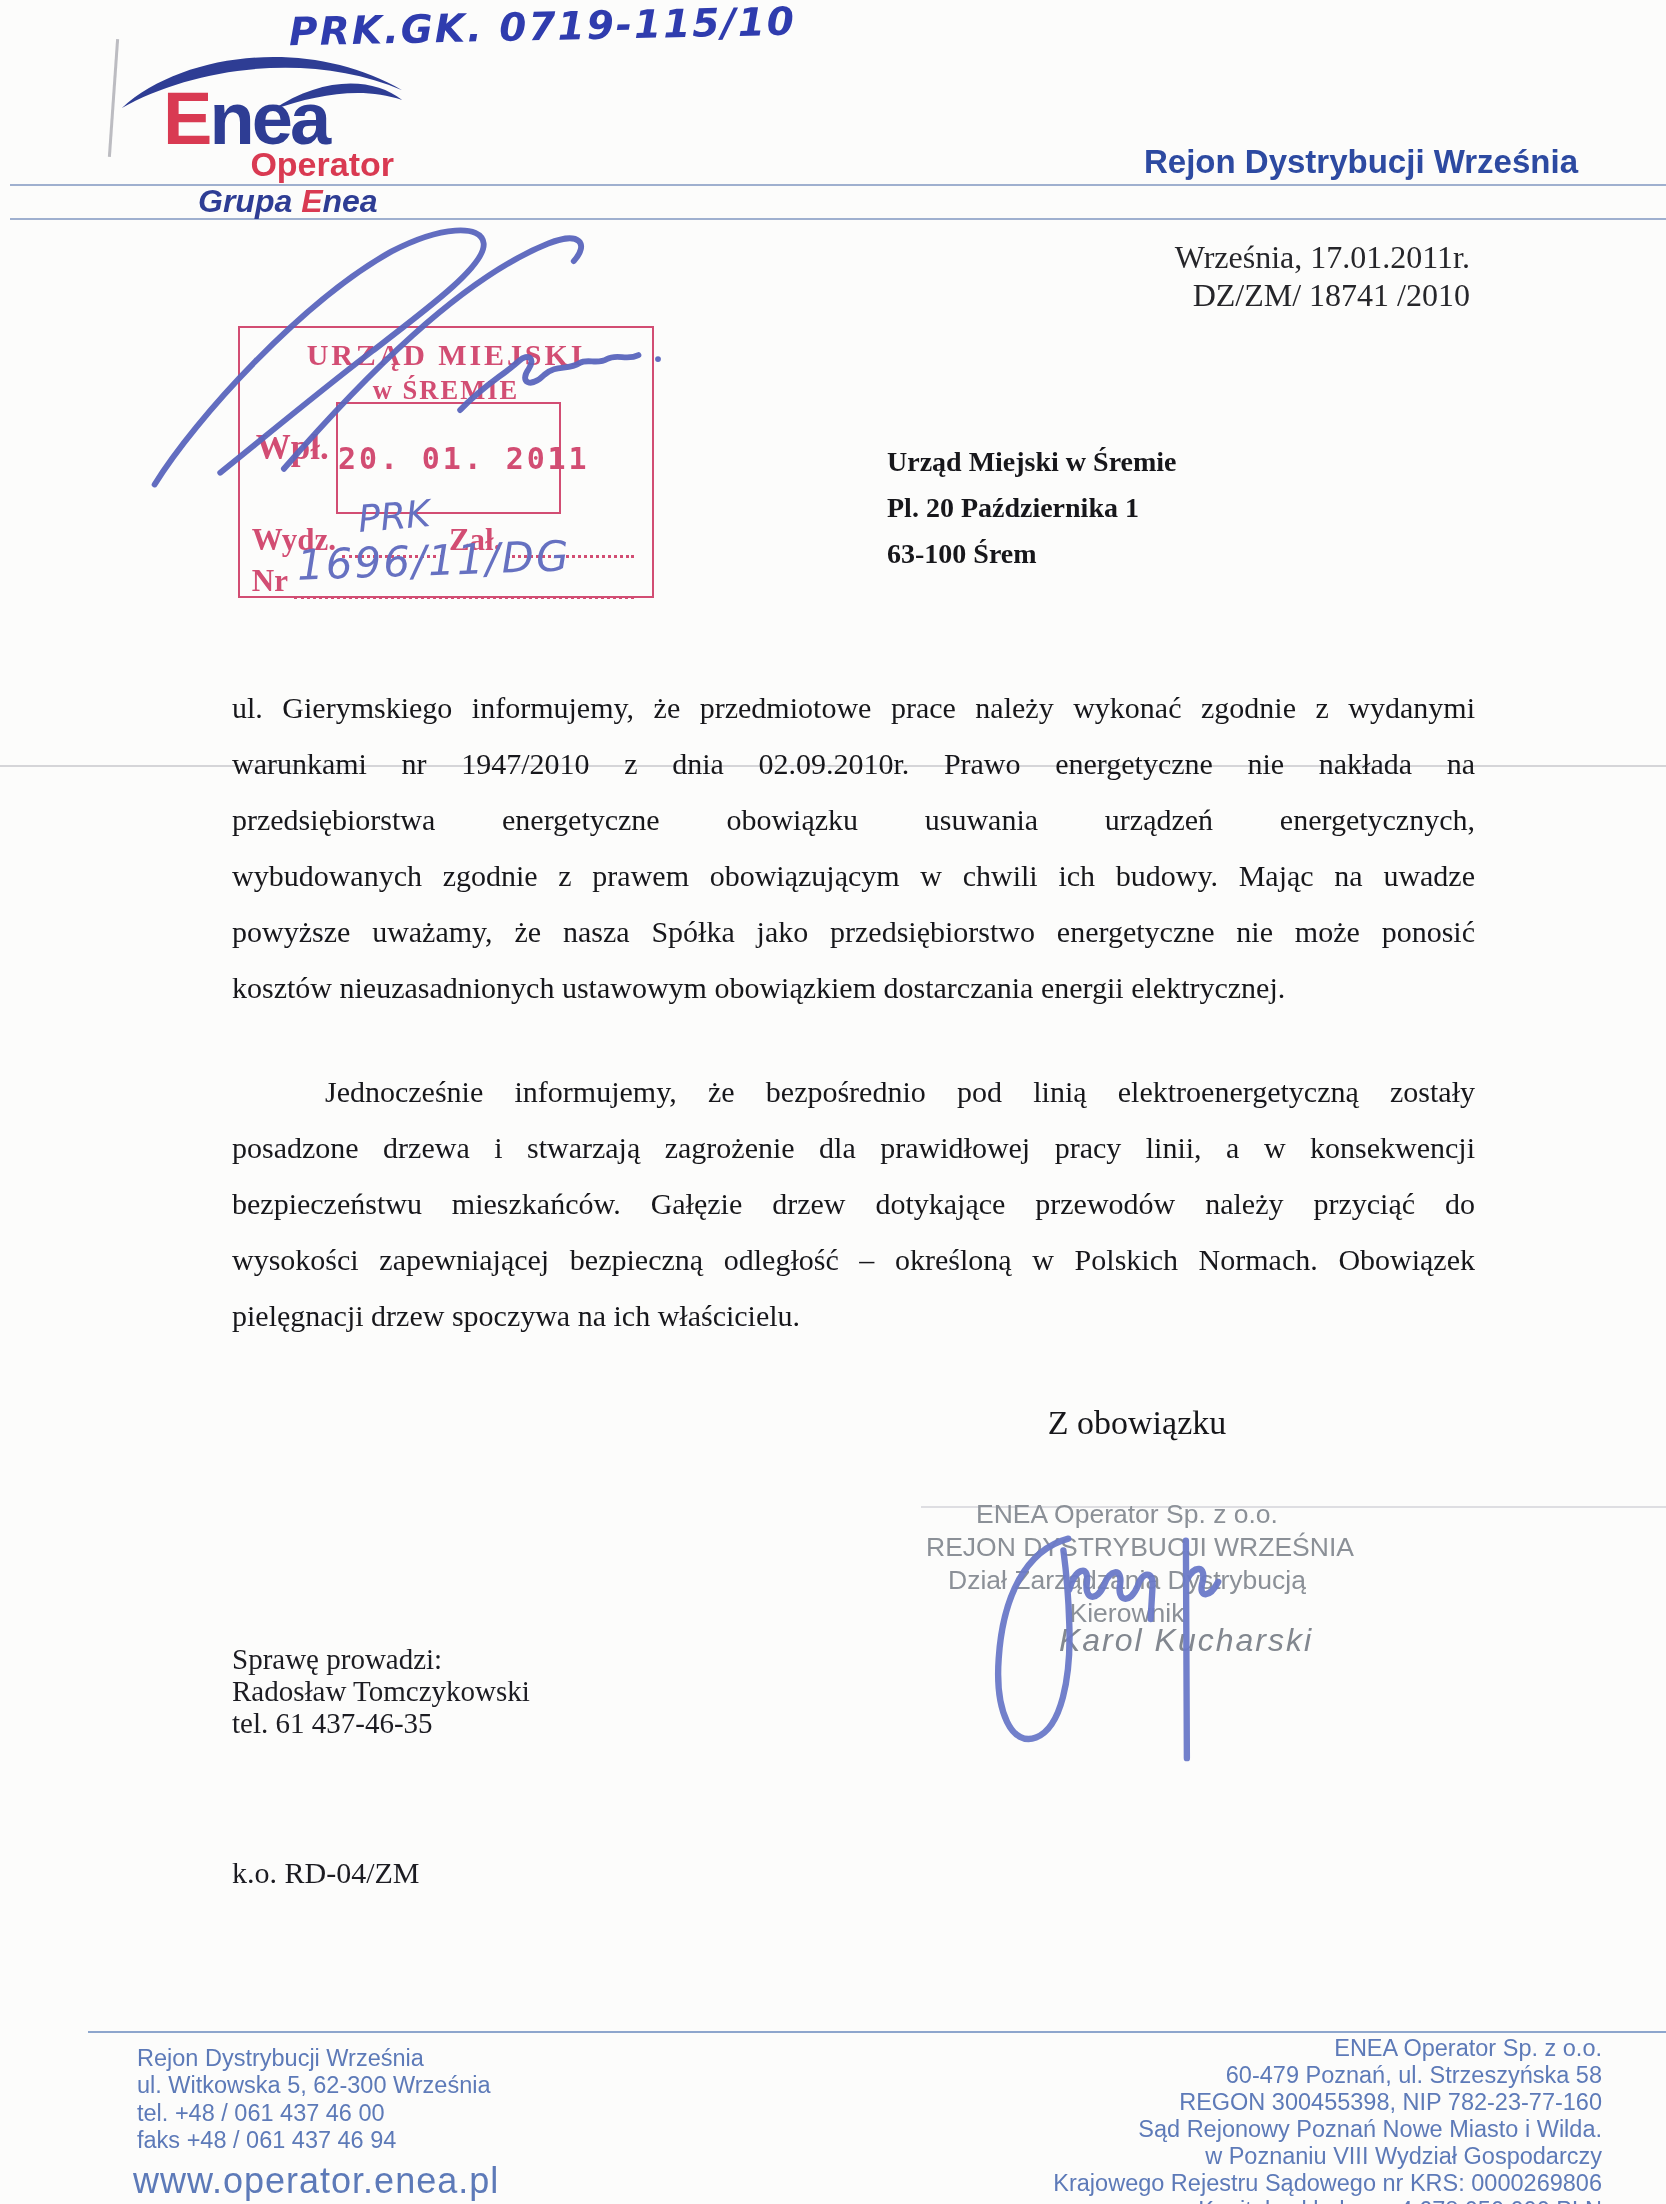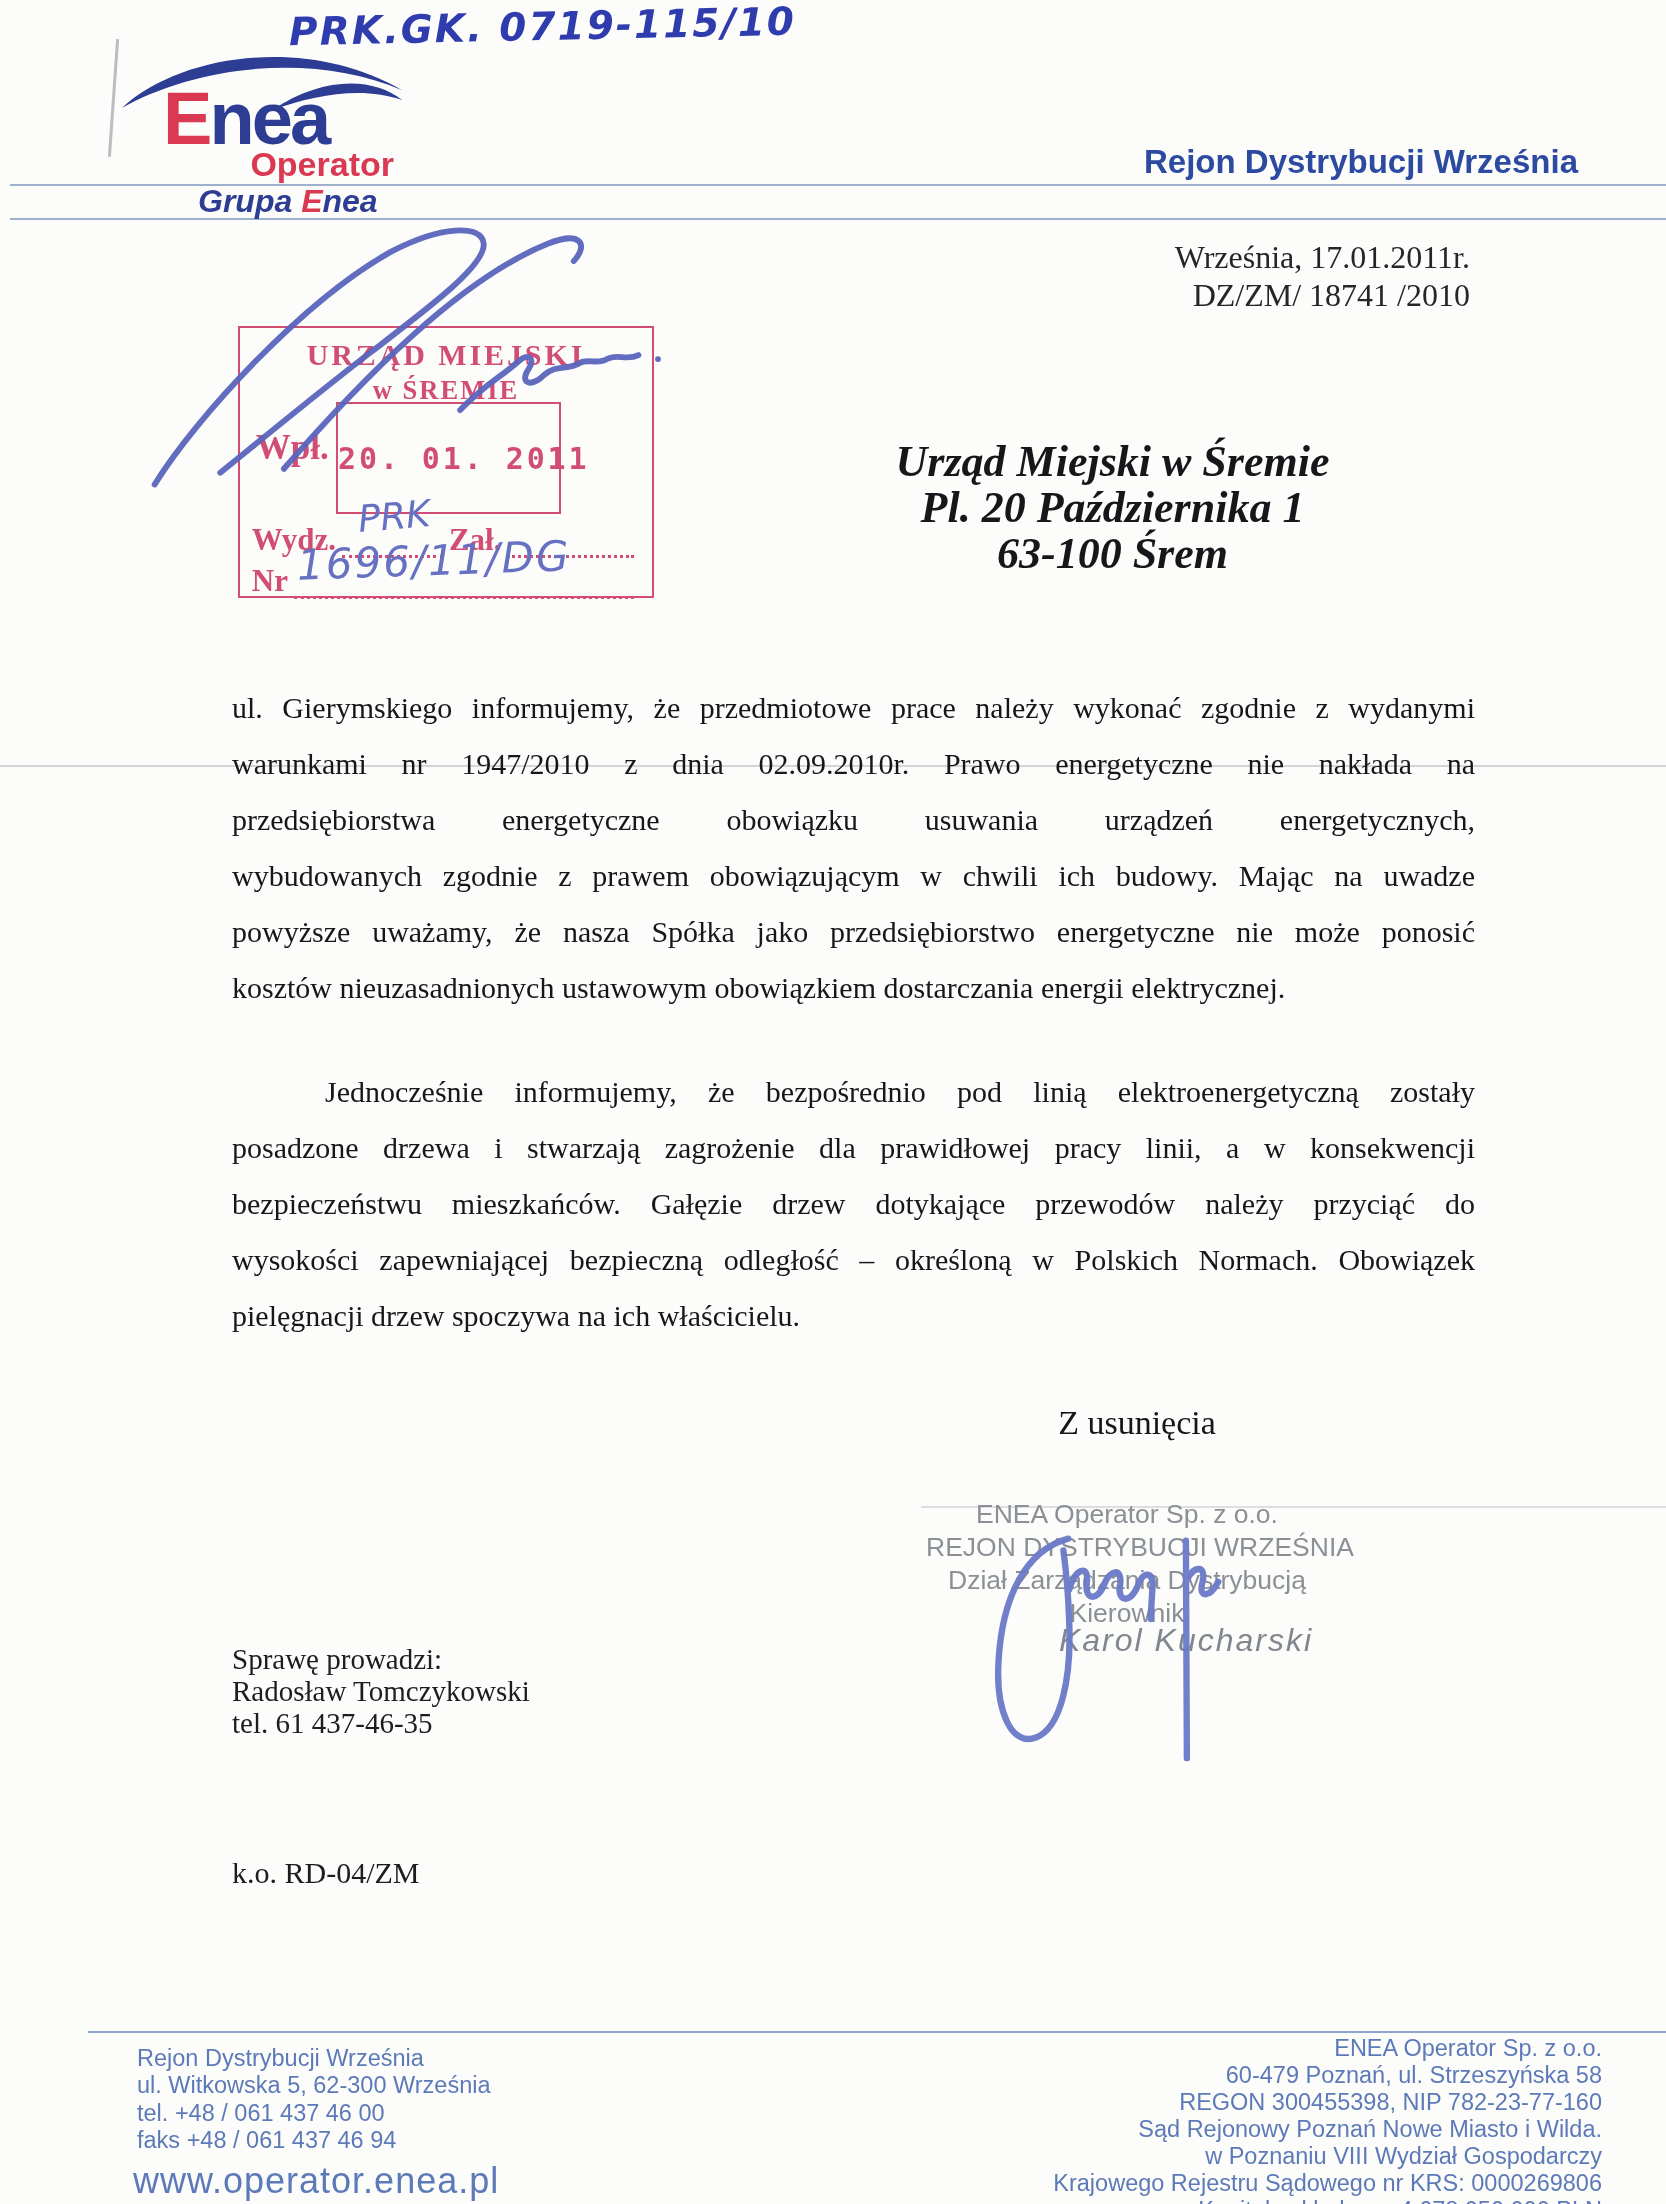--- a/index.html
+++ b/index.html
@@ -95,22 +95,22 @@
   .row-wydz{top:194px;}
   .row-nr{top:235px;}
   .dots{flex:1;border-bottom:3.9px dotted var(--stamp-red);height:33px;margin:0 5.9px;}
   .dots.short{flex:0 0 127px;}
   .hand{color:var(--ink-blue);font-family:"DejaVu Sans", sans-serif;font-style:italic;white-space:nowrap;}
   .hand-prk{left:118px;top:167px;font-size:37px;transform:rotate(-5deg);}
   .hand-nr{left:57px;top:208px;font-size:42px;transform:rotate(-2deg);letter-spacing:2px;}
   
   .recipient{
     left:887px;top:439px;width:451px;
-    text-align:center;font-weight:bold;
-    font-size:44px;line-height:46px;white-space:nowrap;font-style:italic;
+    text-align:left;font-weight:bold;
+    font-size:28px;line-height:46px;white-space:nowrap;
   }
   
   .para{width:1243px;font-size:30px;}
   .para .bl{line-height:56px;white-space:normal;}
   .jl{text-align:justify;text-align-last:justify;}
   .ind{text-indent:93px;}
   .p1{left:232px;top:680px;}
   .p2{left:232px;top:1064px;}
   .fold1{left:0;top:765px;width:1666px;height:2px;background:rgba(110,110,125,.28);}
   .fold2{left:921px;top:1506px;width:745px;height:2px;background:rgba(120,120,135,.22);}
@@ -227,21 +227,21 @@
 </div>
 
 <div class="abs para p2">
   <div class="bl jl ind">Jednocześnie informujemy, że  bezpośrednio pod linią elektroenergetyczną zostały</div>
   <div class="bl jl">posadzone drzewa i stwarzają zagrożenie dla prawidłowej pracy linii, a w konsekwencji</div>
   <div class="bl jl">bezpieczeństwu mieszkańców. Gałęzie drzew dotykające przewodów należy przyciąć do</div>
   <div class="bl jl">wysokości zapewniającej bezpieczną odległość – określoną w Polskich Normach. Obowiązek</div>
   <div class="bl">pielęgnacji drzew spoczywa na ich właścicielu.</div>
 </div>
 
-<div class="abs valediction">Z usunięcia</div>
+<div class="abs valediction">Z obowiązku</div>
 
 <div class="abs close-stamp">
   <div>ENEA Operator Sp. z o.o.</div>
   <div>REJON DYSTRYBUCJI WRZEŚNIA</div>
   <div>Dział Zarządzania Dystrybucją</div>
   <div>Kierownik</div>
 </div>
 
 <div class="abs signer">Karol Kucharski</div>
 

